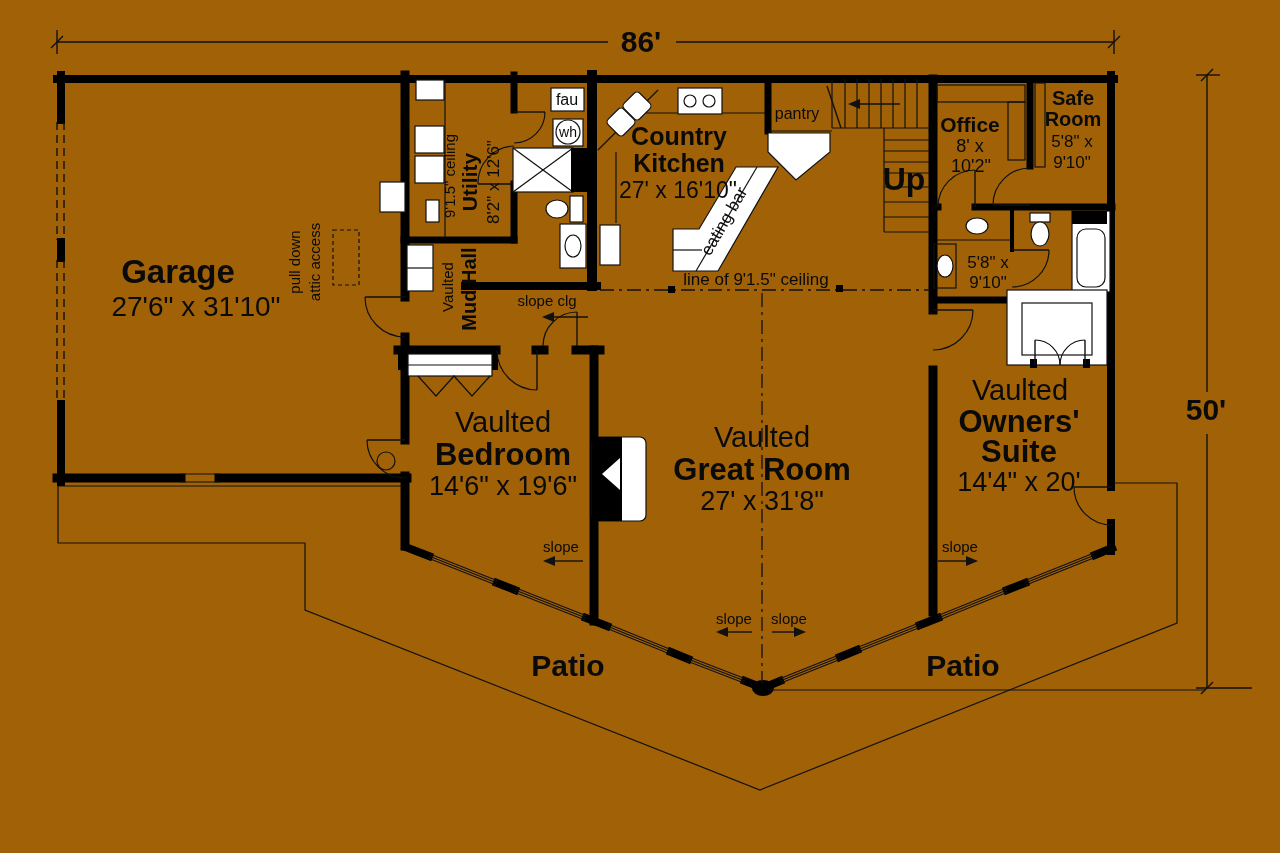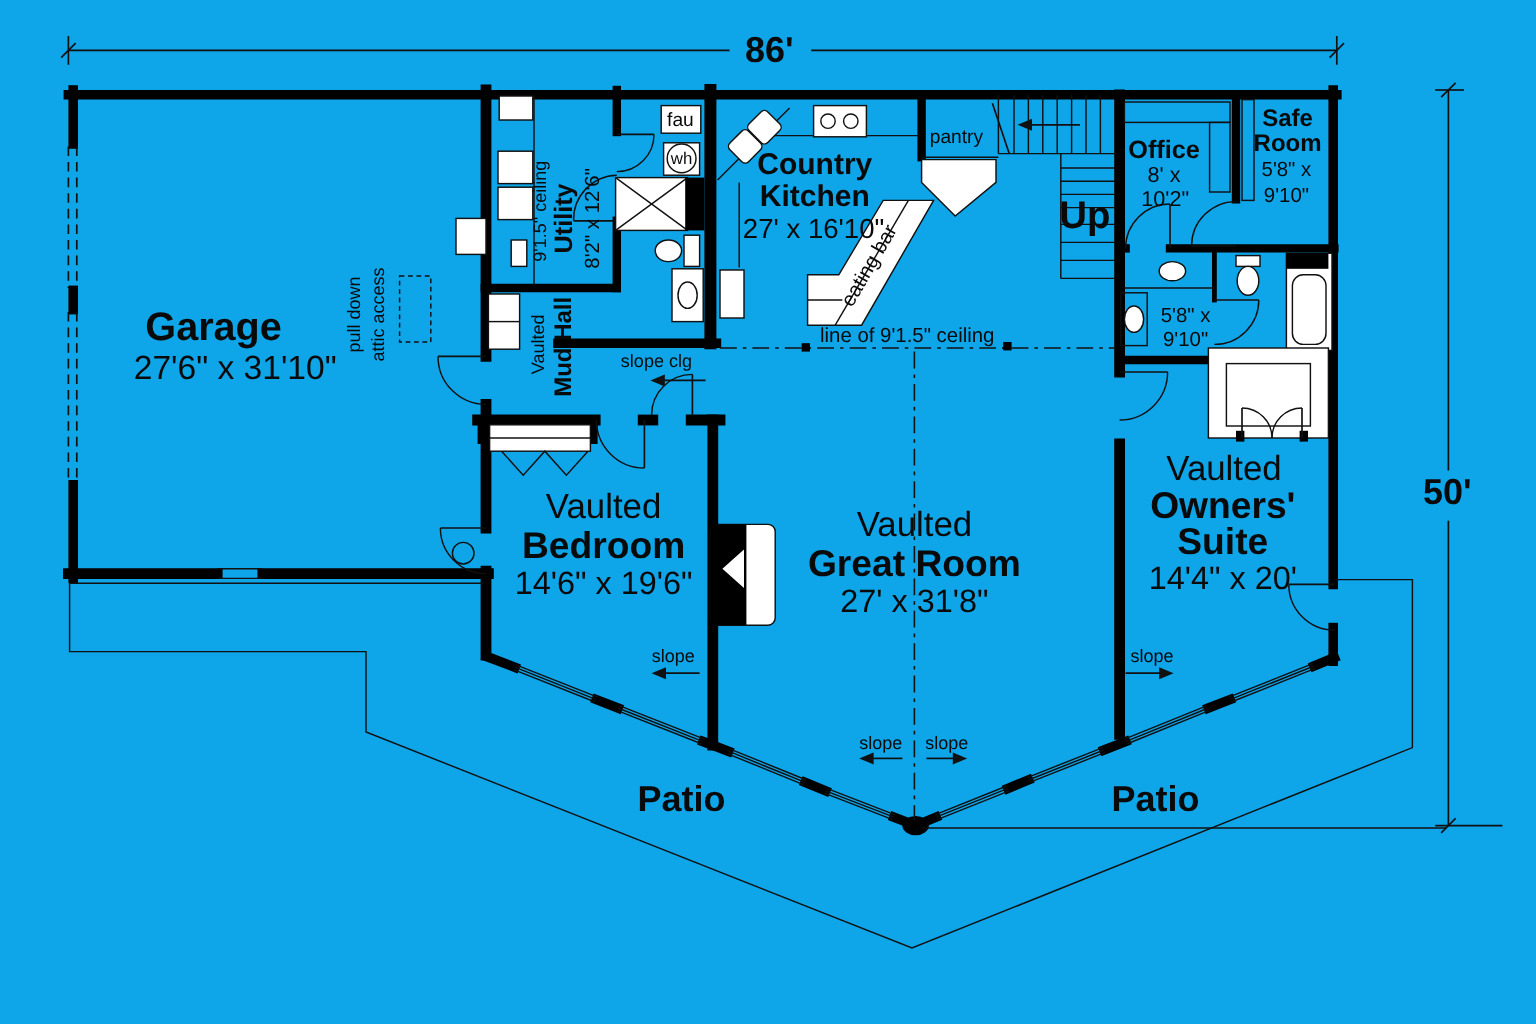--- a/index.html
+++ b/index.html
@@ -1,16 +1,16 @@
 <!DOCTYPE html>
 <html><head>
 <meta charset="utf-8">
 <style>
   html,body{margin:0;padding:0;background:#fff;}
-  .page{width:1280px;height:853px;background:#0ea5e9;position:relative;overflow:hidden;}
+  .page{width:1280px;height:853px;background:#a16207;position:relative;overflow:hidden;}
   svg{display:block;}
   .wall{stroke:#000;fill:none;stroke-linecap:square;}
   .thin{stroke:#111;fill:none;stroke-width:1.2;}
   .fix{stroke:#111;fill:#fff;stroke-width:1.2;}
   .arc{stroke:#111;fill:none;stroke-width:1.2;}
   .leaf{stroke:#111;fill:none;stroke-width:1.4;}
   .dash{stroke:#111;fill:none;stroke-width:1.4;stroke-dasharray:8 5;}
   .dashdot{stroke:#111;fill:none;stroke-width:1.3;stroke-dasharray:14 5 3 5;}
   .attic{stroke:#111;fill:none;stroke-width:1.2;stroke-dasharray:4 3;}
   .dim{stroke:#111;fill:none;stroke-width:1.4;}

